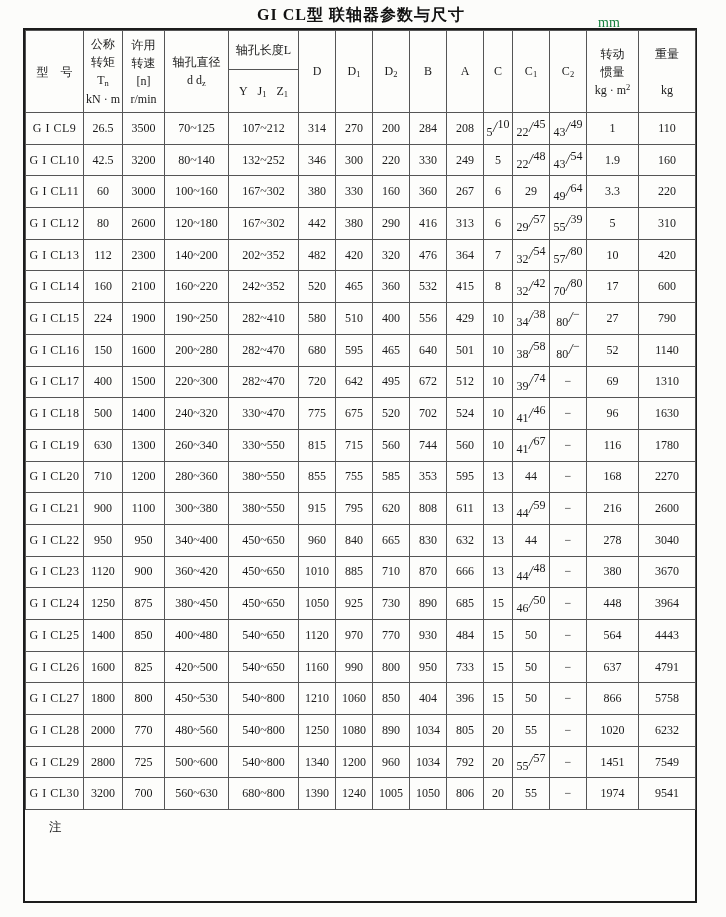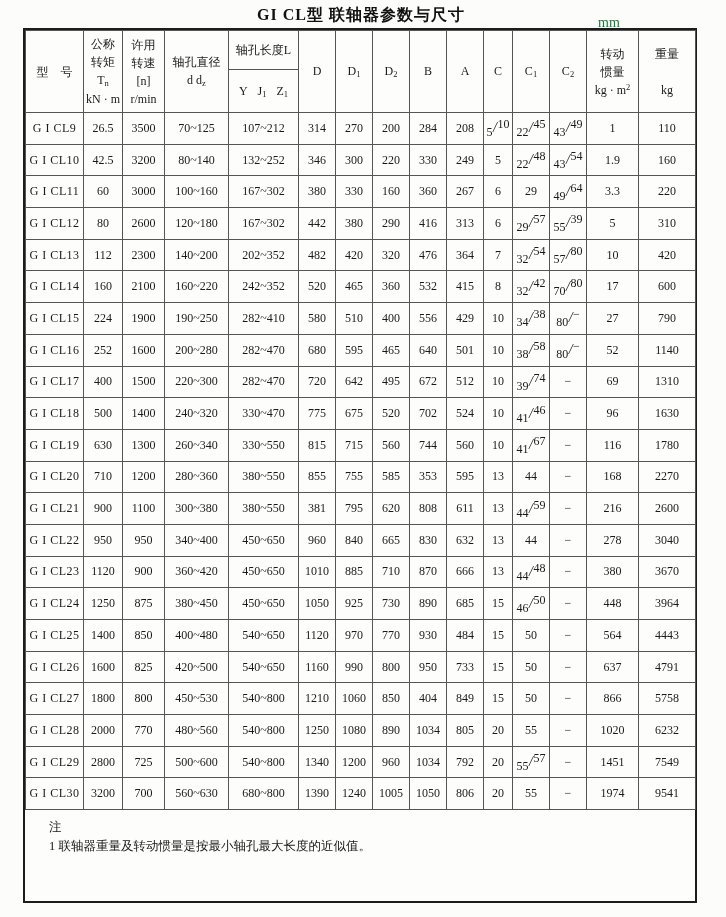--- a/index.html
+++ b/index.html
@@ -262,21 +262,21 @@
           <td>556</td>
           <td>429</td>
           <td>10</td>
           <td><span class="fr-a">34</span><span class="fr-s">/</span><span class="fr-b">38</span></td>
           <td><span class="fr-a">80</span><span class="fr-s">/</span><span class="fr-b">−</span></td>
           <td>27</td>
           <td>790</td>
         </tr>
         <tr>
           <td class="model-cell">G I CL16</td>
-          <td>252</td>
+          <td>150</td>
           <td>1600</td>
           <td>200~280</td>
           <td>282~470</td>
           <td>680</td>
           <td>595</td>
           <td>465</td>
           <td>640</td>
           <td>501</td>
           <td>10</td>
           <td><span class="fr-a">38</span><span class="fr-s">/</span><span class="fr-b">58</span></td>
@@ -351,21 +351,21 @@
           <td>−</td>
           <td>168</td>
           <td>2270</td>
         </tr>
         <tr>
           <td class="model-cell">G I CL21</td>
           <td>900</td>
           <td>1100</td>
           <td>300~380</td>
           <td>380~550</td>
-          <td>381</td>
+          <td>915</td>
           <td>795</td>
           <td>620</td>
           <td>808</td>
           <td>611</td>
           <td>13</td>
           <td><span class="fr-a">44</span><span class="fr-s">/</span><span class="fr-b">59</span></td>
           <td>−</td>
           <td>216</td>
           <td>2600</td>
         </tr>
@@ -457,21 +457,21 @@
         <tr>
           <td class="model-cell">G I CL27</td>
           <td>1800</td>
           <td>800</td>
           <td>450~530</td>
           <td>540~800</td>
           <td>1210</td>
           <td>1060</td>
           <td>850</td>
           <td>404</td>
-          <td>849</td>
+          <td>396</td>
           <td>15</td>
           <td>50</td>
           <td>−</td>
           <td>866</td>
           <td>5758</td>
         </tr>
         <tr>
           <td class="model-cell">G I CL28</td>
           <td>2000</td>
           <td>770</td>
@@ -521,16 +521,15 @@
           <td>−</td>
           <td>1974</td>
           <td>9541</td>
         </tr>
       </tbody>
   </table>
 
   <div class="notes">
     <div class="note-line">注</div>
     <div>
-        <div class="note-line">1  联轴器重量及转动惯量是按最小轴孔最大长度的近似值。</div>
       </div>
   </div>
 </div>
 
 </body></html>

